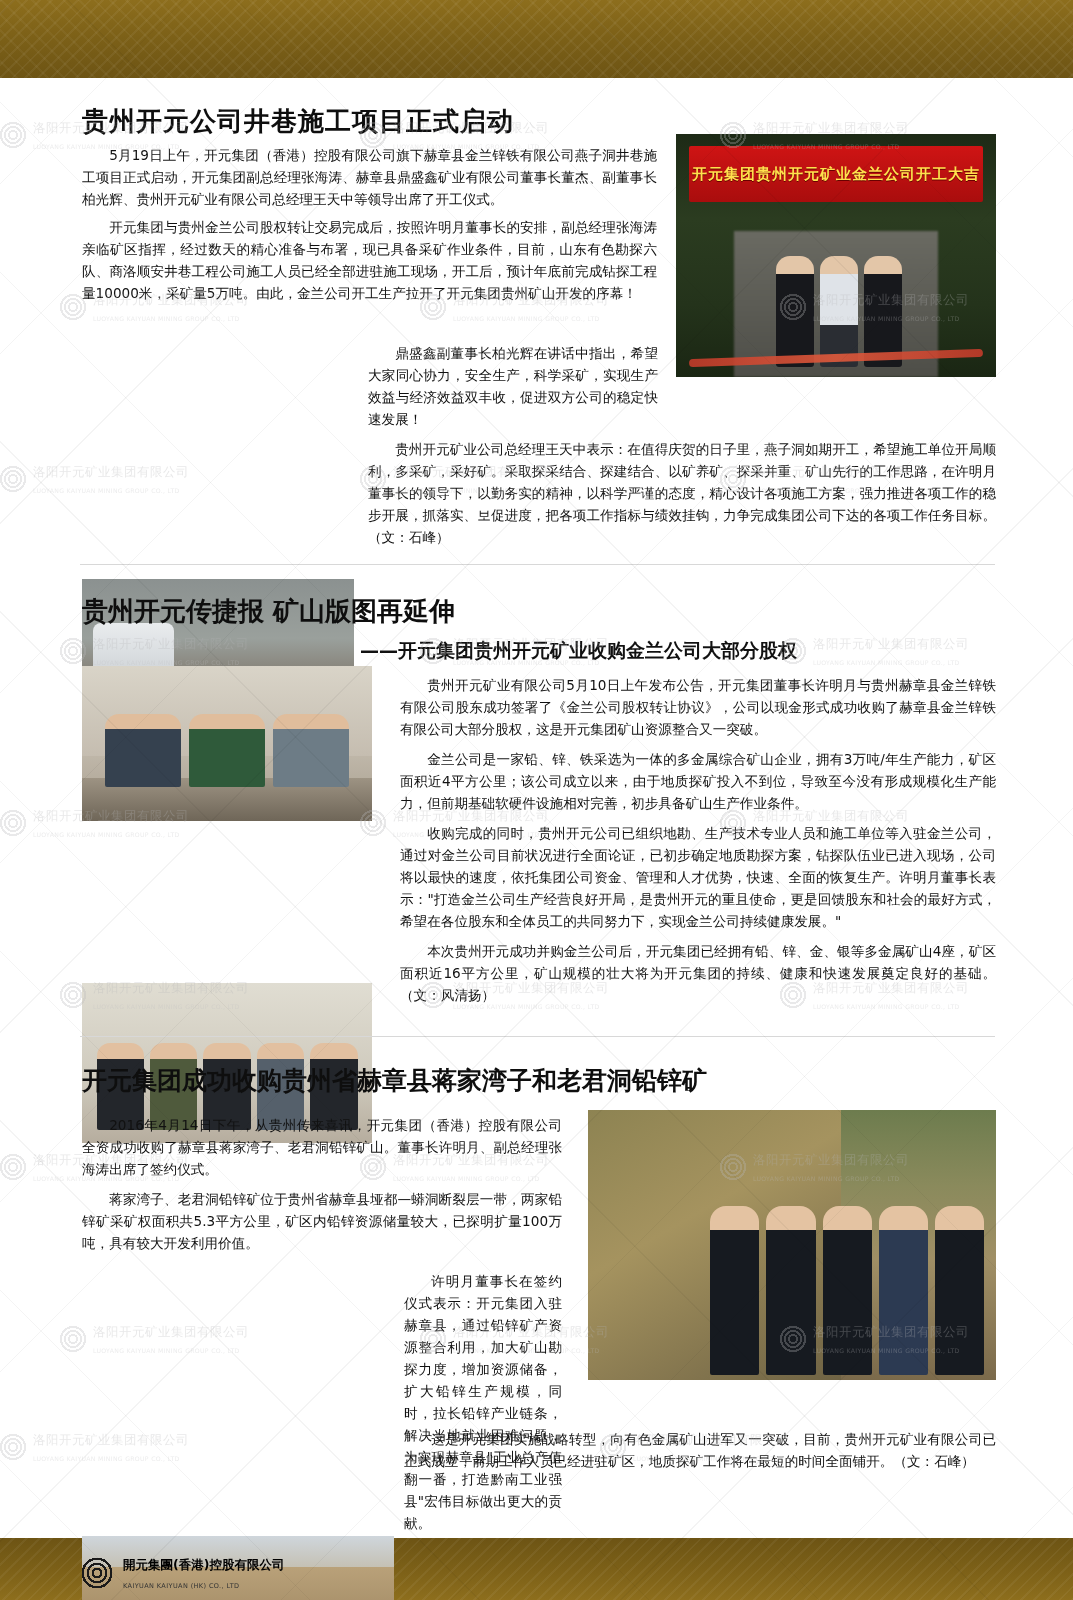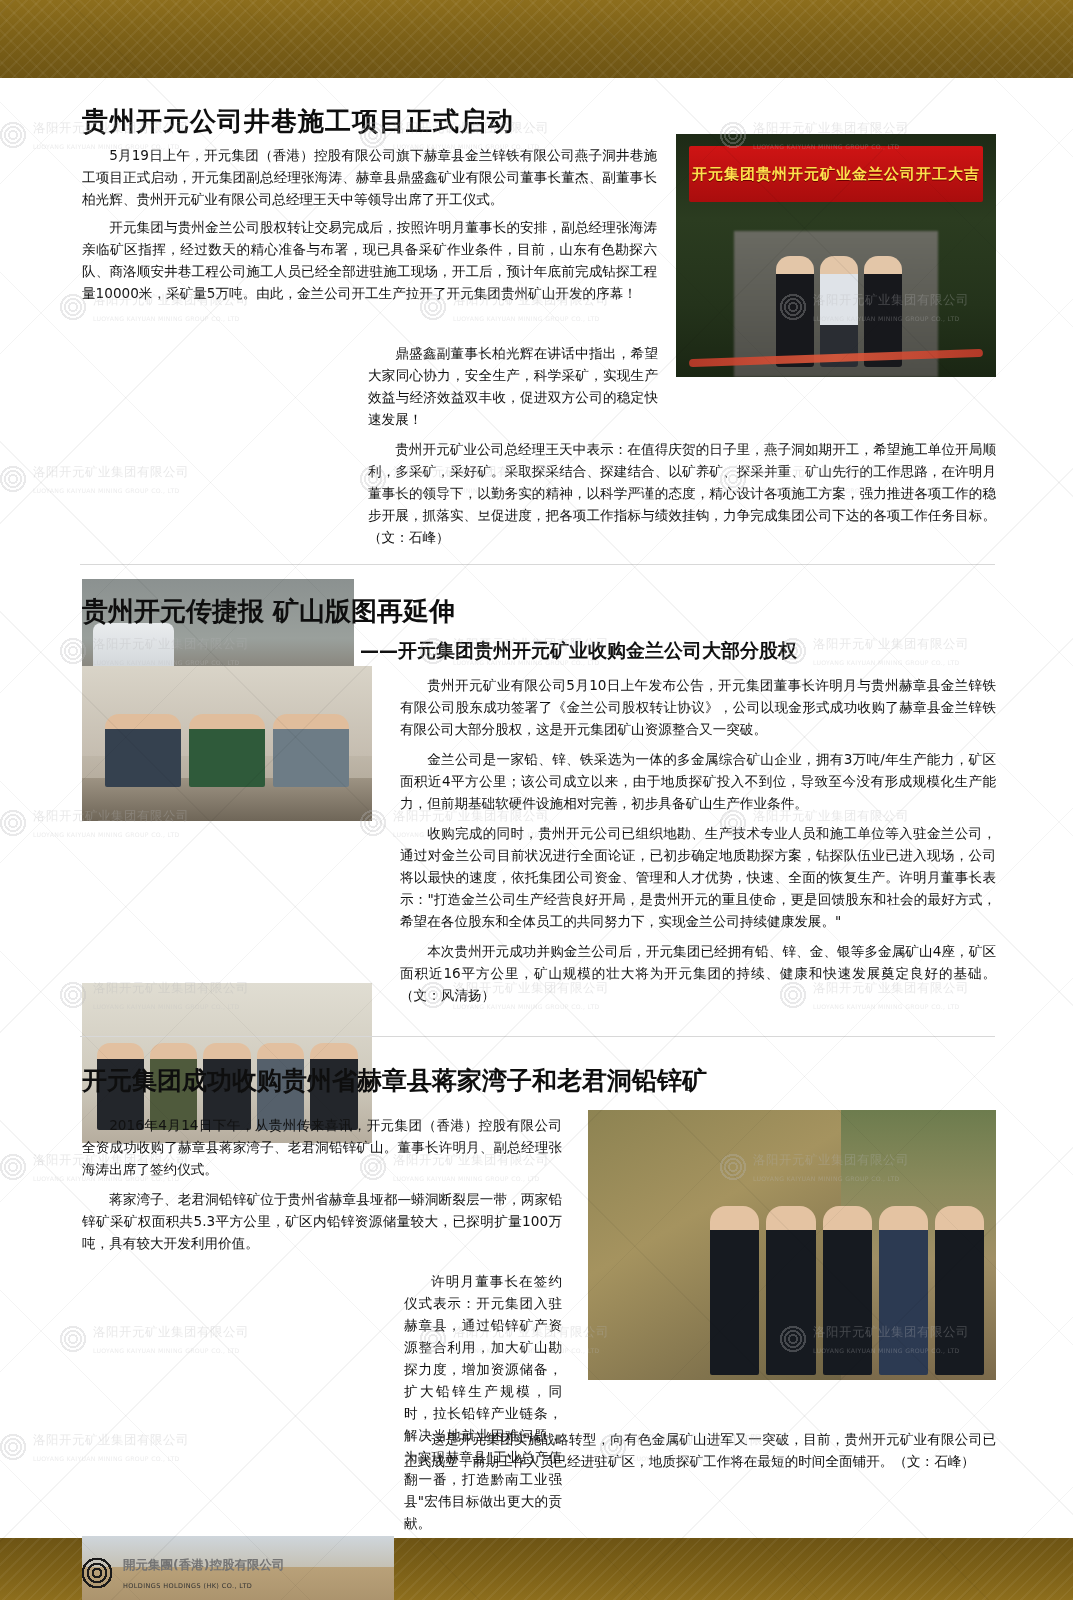--- a/index.html
+++ b/index.html
@@ -71,21 +71,21 @@
     content:"";position:absolute;left:0;top:0;right:0;bottom:0;
     background-image:repeating-linear-gradient(135deg,rgba(255,255,255,.05) 0 2px,rgba(0,0,0,0) 2px 9px);
   }
   .footer-logo{
     position:absolute;left:80px;bottom:8px;display:flex;align-items:center;gap:9px;z-index:4;
   }
   .footer-logo .flogo{
     width:34px;height:34px;
     background:radial-gradient(circle at 50% 50%, transparent 0 3px,#1a1a1a 3px 5.5px,transparent 5.5px 8px,#1a1a1a 8px 10.5px,transparent 10.5px 13px,#1a1a1a 13px 15.5px,transparent 15.5px);
   }
-  .footer-logo .fcn{font-size:12.5px;color:#737373;line-height:1.25;font-weight:bold;}
+  .footer-logo .fcn{font-size:12.5px;color:#000000;line-height:1.25;font-weight:bold;}
   .footer-logo .fen{font-size:6.5px;color:#333;letter-spacing:.4px;}
   
   .ph-banner{
     background:
       linear-gradient(180deg,#1d2a16 0%,#2b3c20 35%,#24331b 70%,#1a2613 100%);
     position:relative;
   }
   .ph-banner .road{
     position:absolute;left:18%;right:18%;top:40%;bottom:0;
     background:linear-gradient(180deg,#6a6a62 0%,#4e4e48 100%);
@@ -396,17 +396,17 @@
         <span class="wmlogo"></span>
         <span class="wmtxt"><span class="wmcn">洛阳开元矿业集团有限公司</span><br><span class="wmen">LUOYANG KAIYUAN MINING GROUP CO., LTD</span></span>
       </div>
   </div>
 
   <div class="footer-band"></div>
   <div class="footer-logo">
     <span class="flogo"></span>
     <span>
       <span class="fcn">開元集團(香港)控股有限公司</span><br>
-      <span class="fen">HOLDINGS HOLDINGS (HK) CO., LTD</span>
+      <span class="fen">KAIYUAN KAIYUAN (HK) CO., LTD</span>
     </span>
   </div>
 
 </div>
 
 </body></html>

